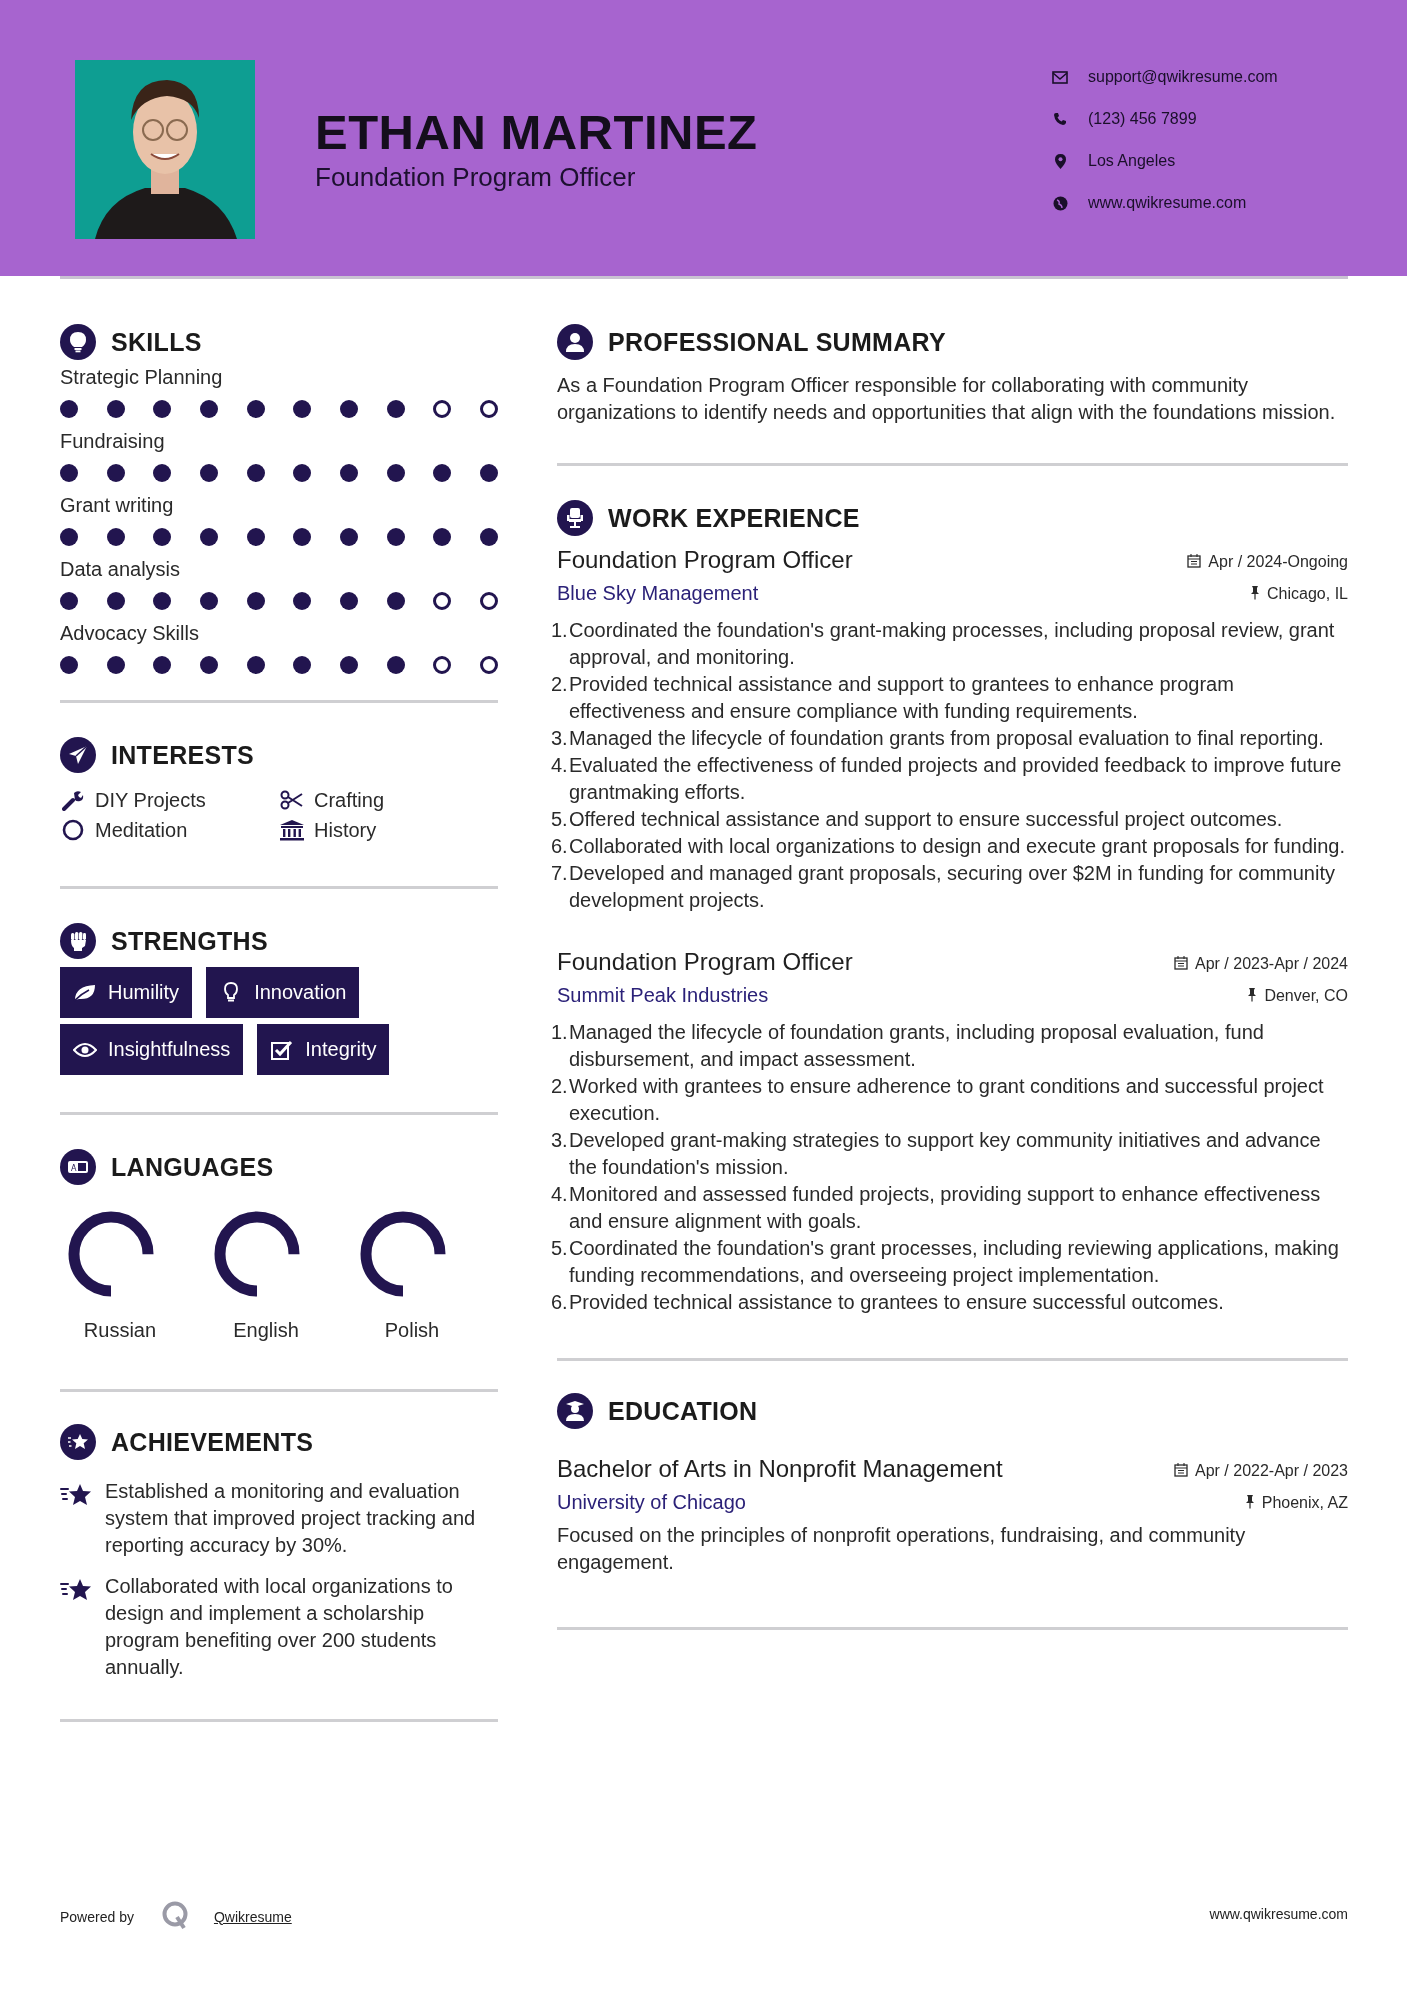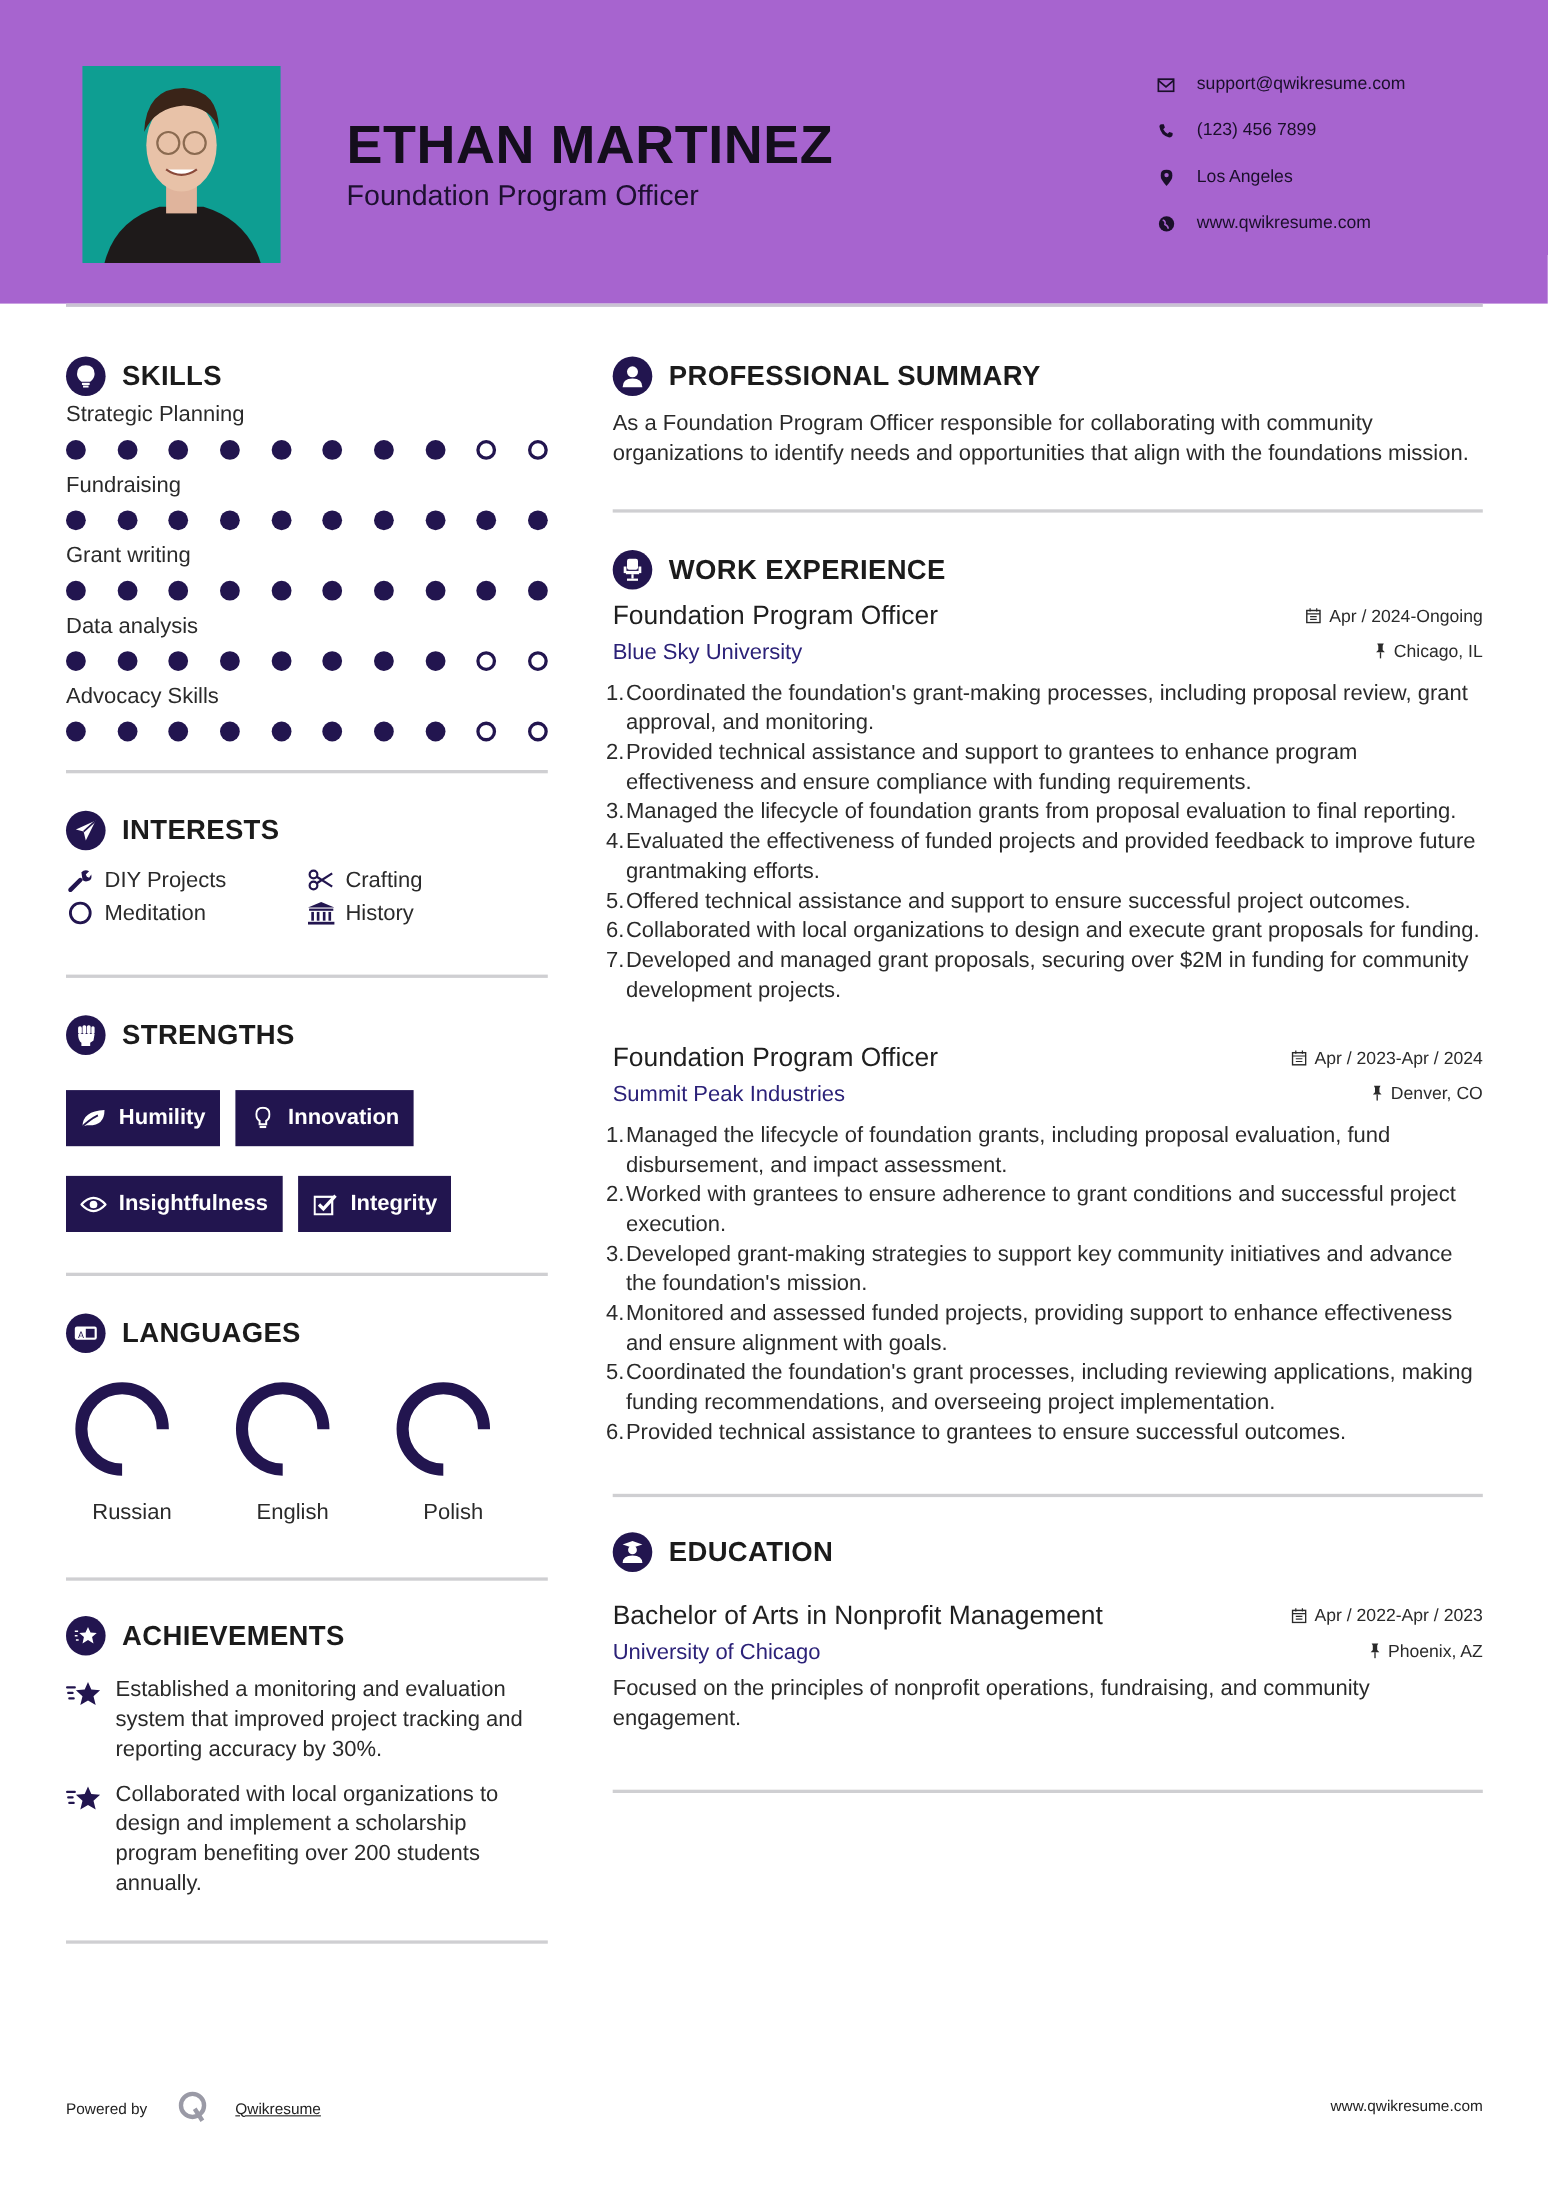--- a/index.html
+++ b/index.html
@@ -28,21 +28,21 @@
 
   .skill-name { font-size: 20px; color: #2a2a2a; margin-top: 8px; height: 26px; }
   .dots { display: flex; justify-content: space-between; width: 438px; margin-top: 8px; margin-bottom: 12px; }
   .dot { width: 18px; height: 18px; border-radius: 50%; background: #22154f; }
   .dot.empty { background: #fff; border: 3px solid #22154f; }
 
   .interests { display: grid; grid-template-columns: 219px 219px; margin-top: 8px; }
   .interest { display: flex; align-items: center; font-size: 20px; color: #2a2a2a; height: 30px; }
   .interest .iicon { width: 26px; height: 26px; display: flex; align-items: center; justify-content: center; margin-right: 9px; }
 
-  .tags { display: flex; flex-wrap: wrap; gap: 27px 14px; margin-top: 28px; font-weight: bold; }
+  .tags { display: flex; flex-wrap: wrap; gap: 6px 14px; margin-top: 4px; }
   .tag { background: #22154f; color: #fff; height: 51px; display: flex; align-items: center; padding: 0 13px 0 12px; font-size: 20px; }
   .tag .ticon { width: 26px; height: 26px; display: flex; align-items: center; justify-content: center; margin-right: 10px; }
 
   .langs { display: flex; margin-top: 20px; }
   .lang { width: 146px; display: flex; flex-direction: column; align-items: flex-start; }
   .lang svg { margin-left: 6px; }
   .lang-name { font-size: 20px; color: #2a2a2a; margin-top: 20px; width: 120px; text-align: center; }
 
   .ach { display: flex; margin-top: 14px; }
   .ach .aicon { width: 34px; flex-shrink: 0; padding-top: 4px; margin-right: 11px; }
@@ -427,21 +427,21 @@
               <span class="micon">
                 <svg width="14" height="15" viewBox="0 0 14 15">
                   <rect x="1" y="3" width="12" height="11" fill="none" stroke="#2a2a2a" stroke-width="1.3"></rect>
                   <path d="M1 6 L13 6 M4 1 L4 4 M10 1 L10 4 M4 8.5 H10 M4 11 H10" stroke="#2a2a2a" stroke-width="1.1"></path>
                 </svg>
               </span>
               <span>Apr / 2024-Ongoing</span>
             </span>
           </div>
           <div class="job-head" style="margin-top:8px;">
-            <span class="job-company">Blue Sky University</span>
+            <span class="job-company">Blue Sky Management</span>
             <span class="job-meta">
               <span class="micon">
                 <svg width="10" height="15" viewBox="0 0 10 15">
                   <path d="M2 1 L8 1 L7 3 L7 7 L9 9 L1 9 L3 7 L3 3 Z" fill="#2a2a2a"></path>
                   <rect x="4.4" y="9" width="1.2" height="5.5" fill="#2a2a2a"></rect>
                 </svg>
               </span>
               <span>Chicago, IL</span>
             </span>
           </div>

